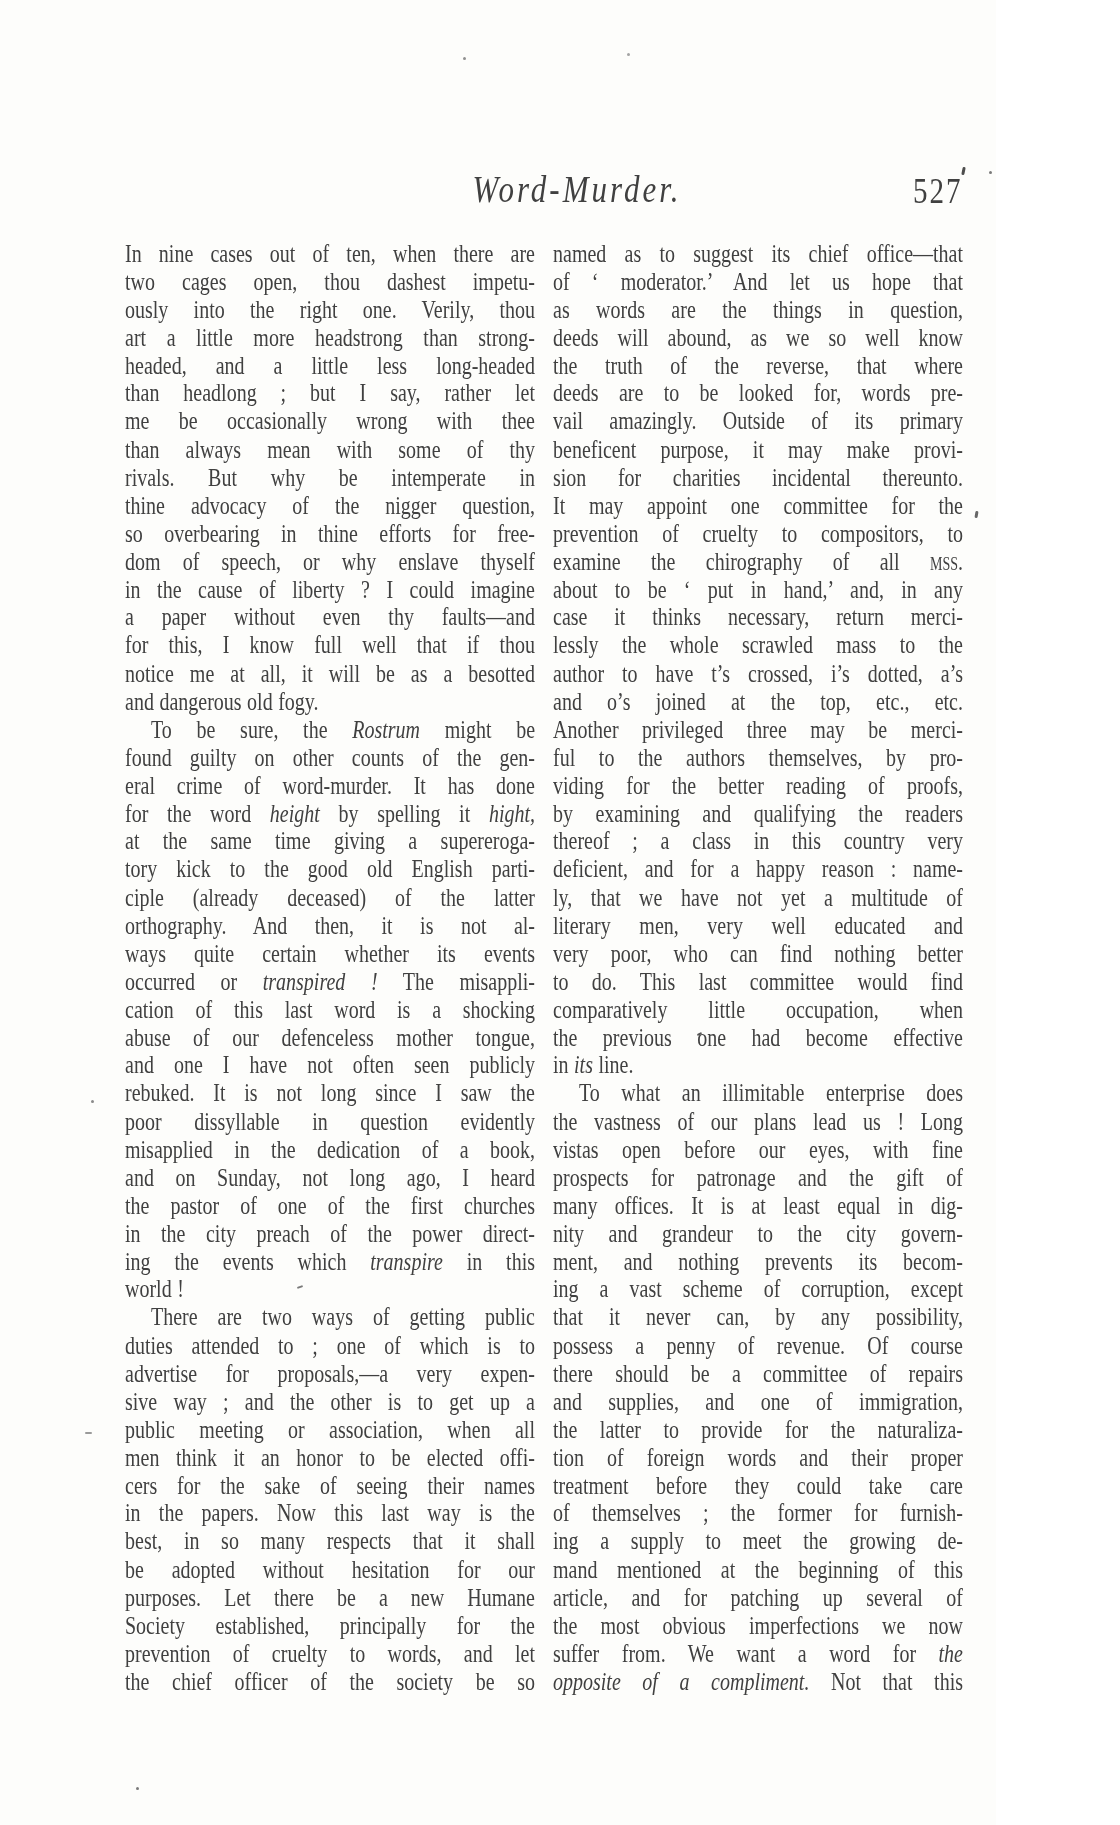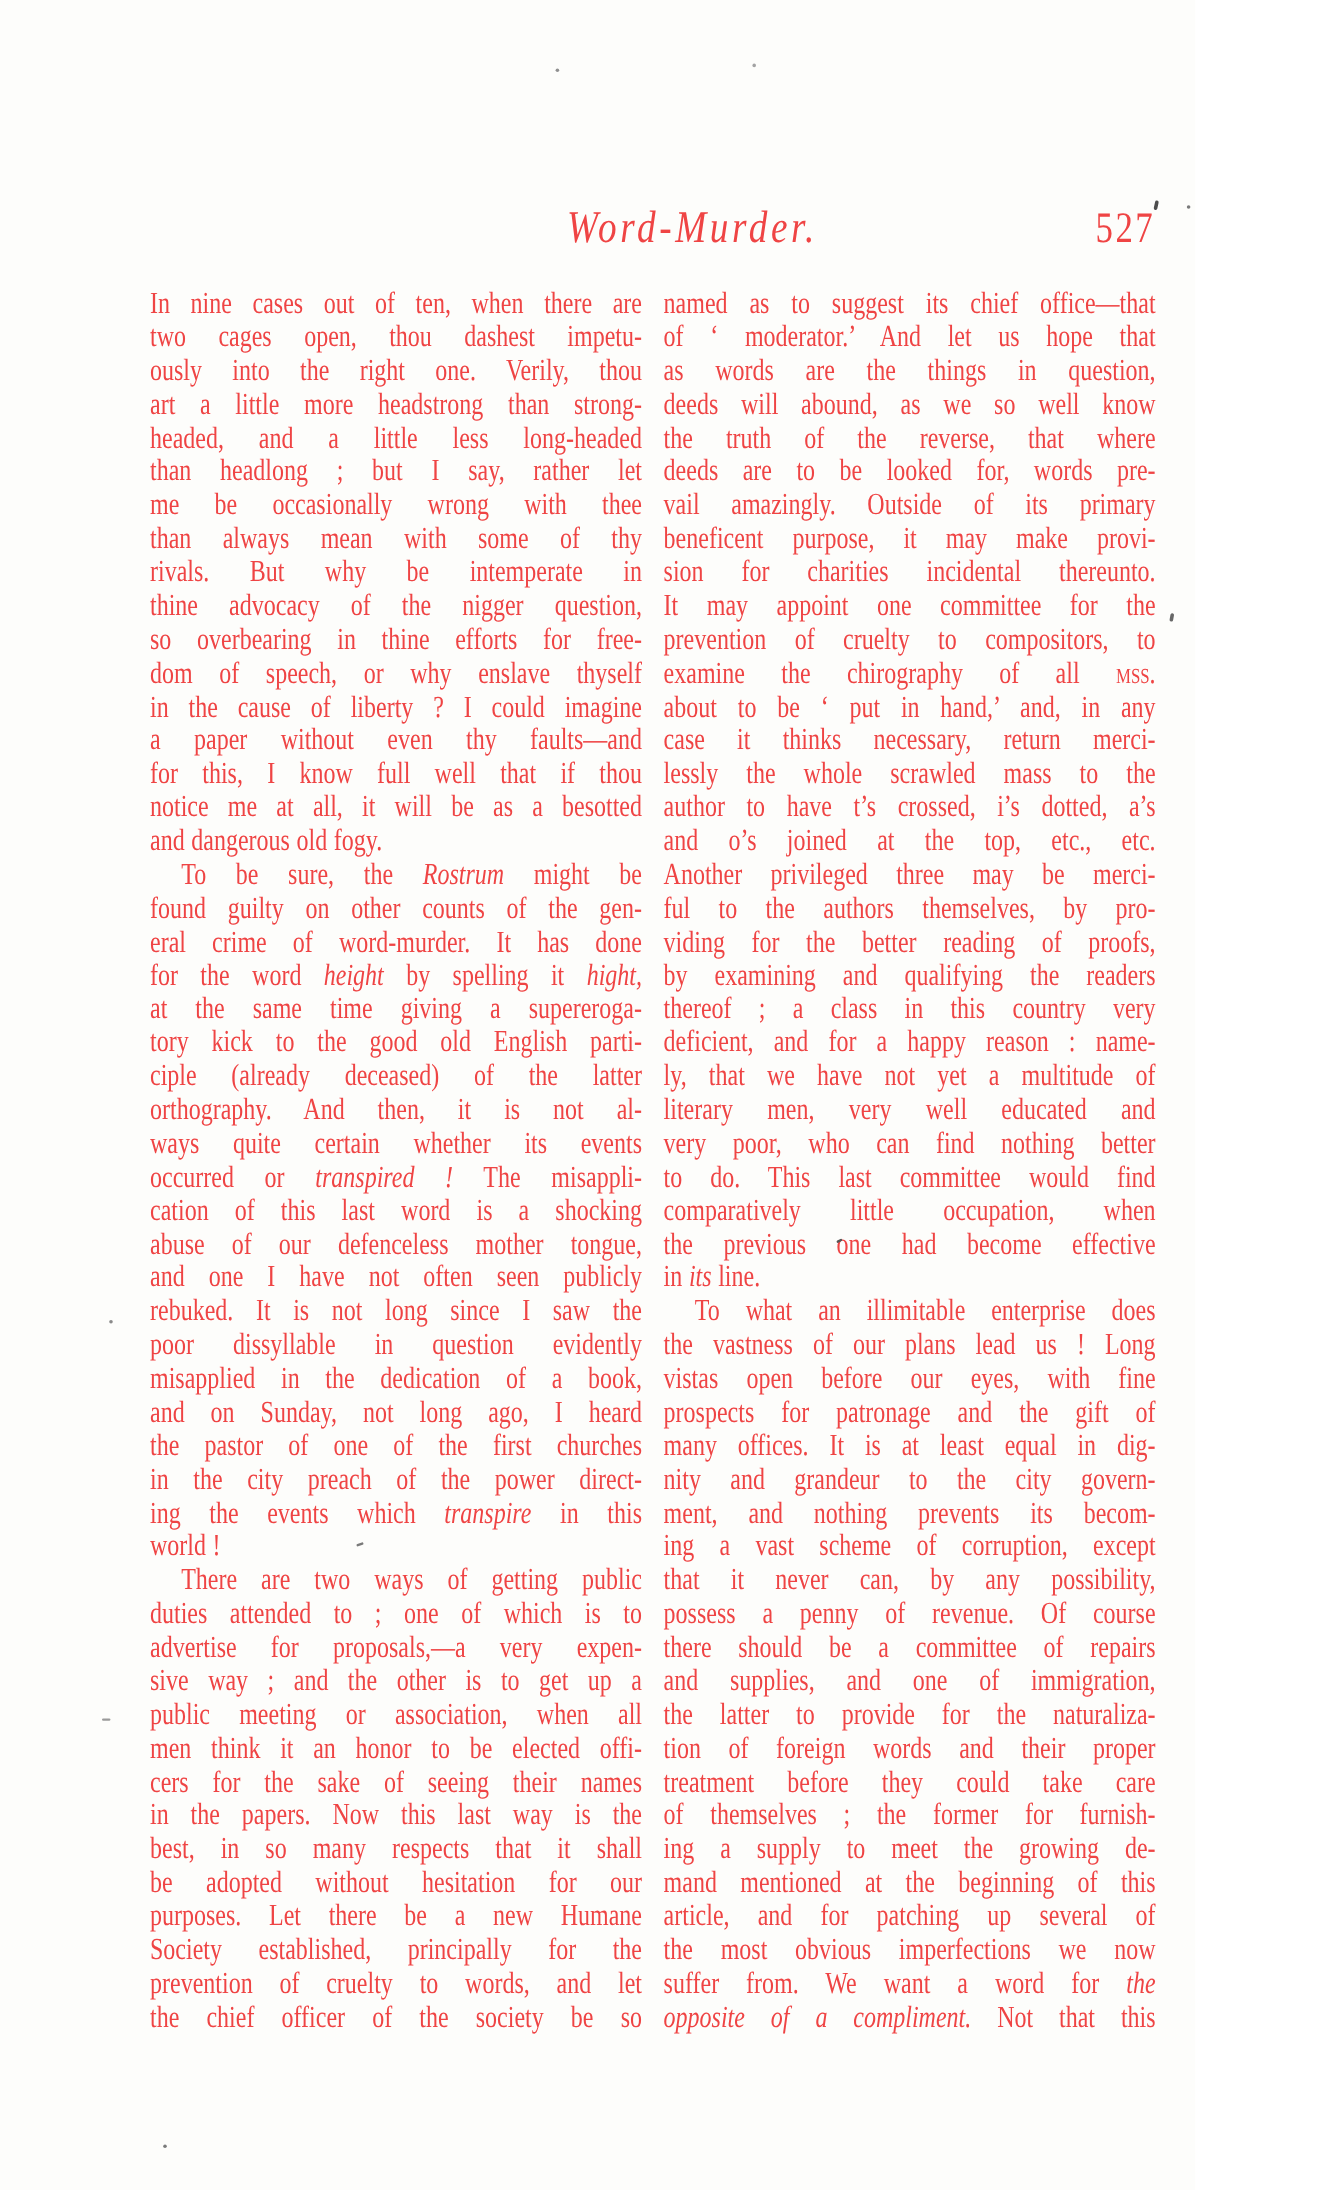--- a/index.html
+++ b/index.html
@@ -2,21 +2,21 @@
 <html><head>
 <meta charset="utf-8">
 <style>
   html,body{margin:0;padding:0;background:#ffffff;}
   .page{
     position:relative;
     width:996px;height:1825px;
     background:#fdfdfb;
     overflow:hidden;
     font-family:"Liberation Serif", serif;
-    color:#ef4444;
+    color:#404040;
   }
   .running-title{
     position:absolute;
     left:577px;top:170px;
     transform:translateX(-50%) scaleY(1.22);
     transform-origin:top center;
     font-style:italic;
     font-size:31px;line-height:1;
     letter-spacing:3px;
     white-space:nowrap;

